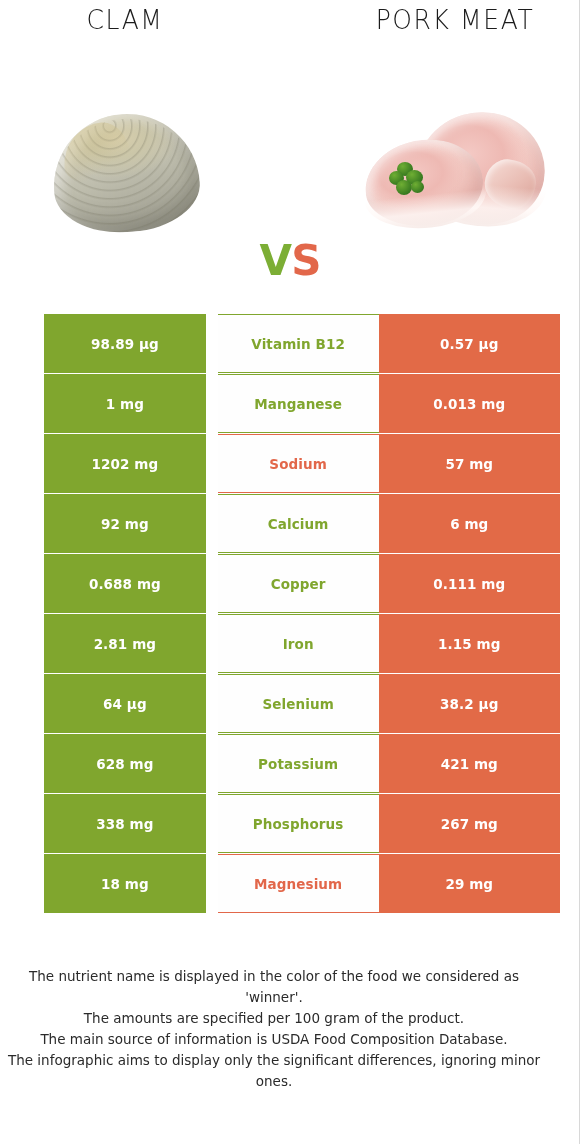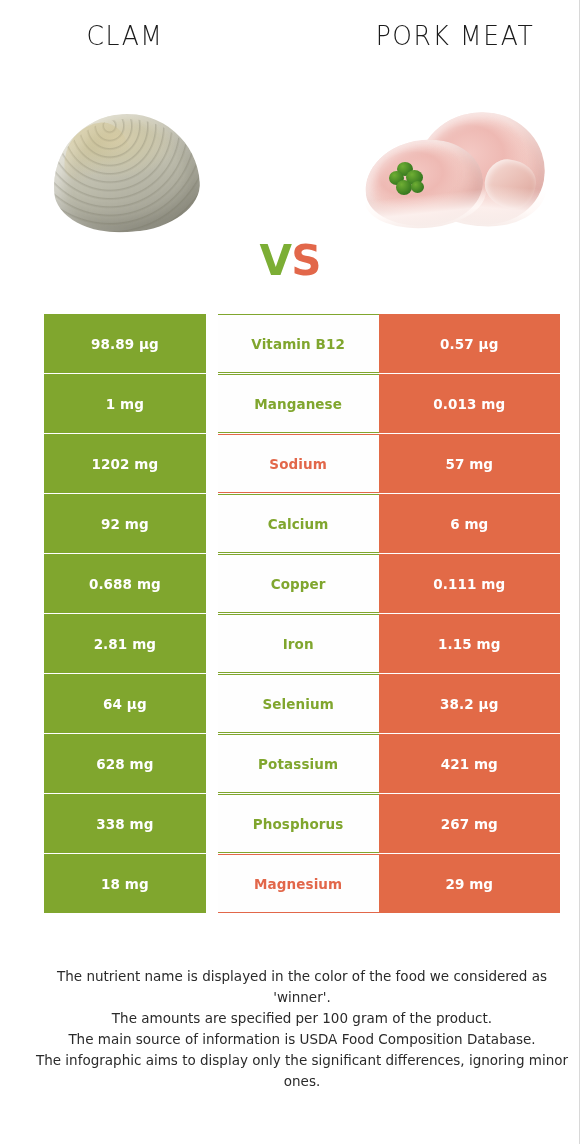--- a/index.html
+++ b/index.html
@@ -20,21 +20,21 @@
     height: 1144px;
     position: relative;
     background: #ffffff;
     box-sizing: border-box;
     border-right: 1px solid #d8d8d8;
   }
 
   
   .titles {
     position: absolute;
-    top: 22px;
+    top: 6px;
     left: 0;
     width: 484px;
     height: 44px;
   }
   .title {
     position: absolute;
     top: 0;
     font-size: 25px;
     letter-spacing: 1.6px;
     font-weight: 300;
@@ -221,21 +221,21 @@
     margin-left: 12px;
   }
   .cell.mid.pork-win {
     border-top-color: #E2674A;
     border-bottom-color: #E2674A;
   }
 
   
   .footer {
     position: absolute;
-    left: 32px;
+    left: 4px;
     top: 966px;
     width: 540px;
     text-align: center;
     font-size: 13.5px;
     line-height: 21px;
     color: #2a2a2a;
     font-family: "DejaVu Sans", sans-serif;
   }
   .footer p { margin: 0; }
 </style>

